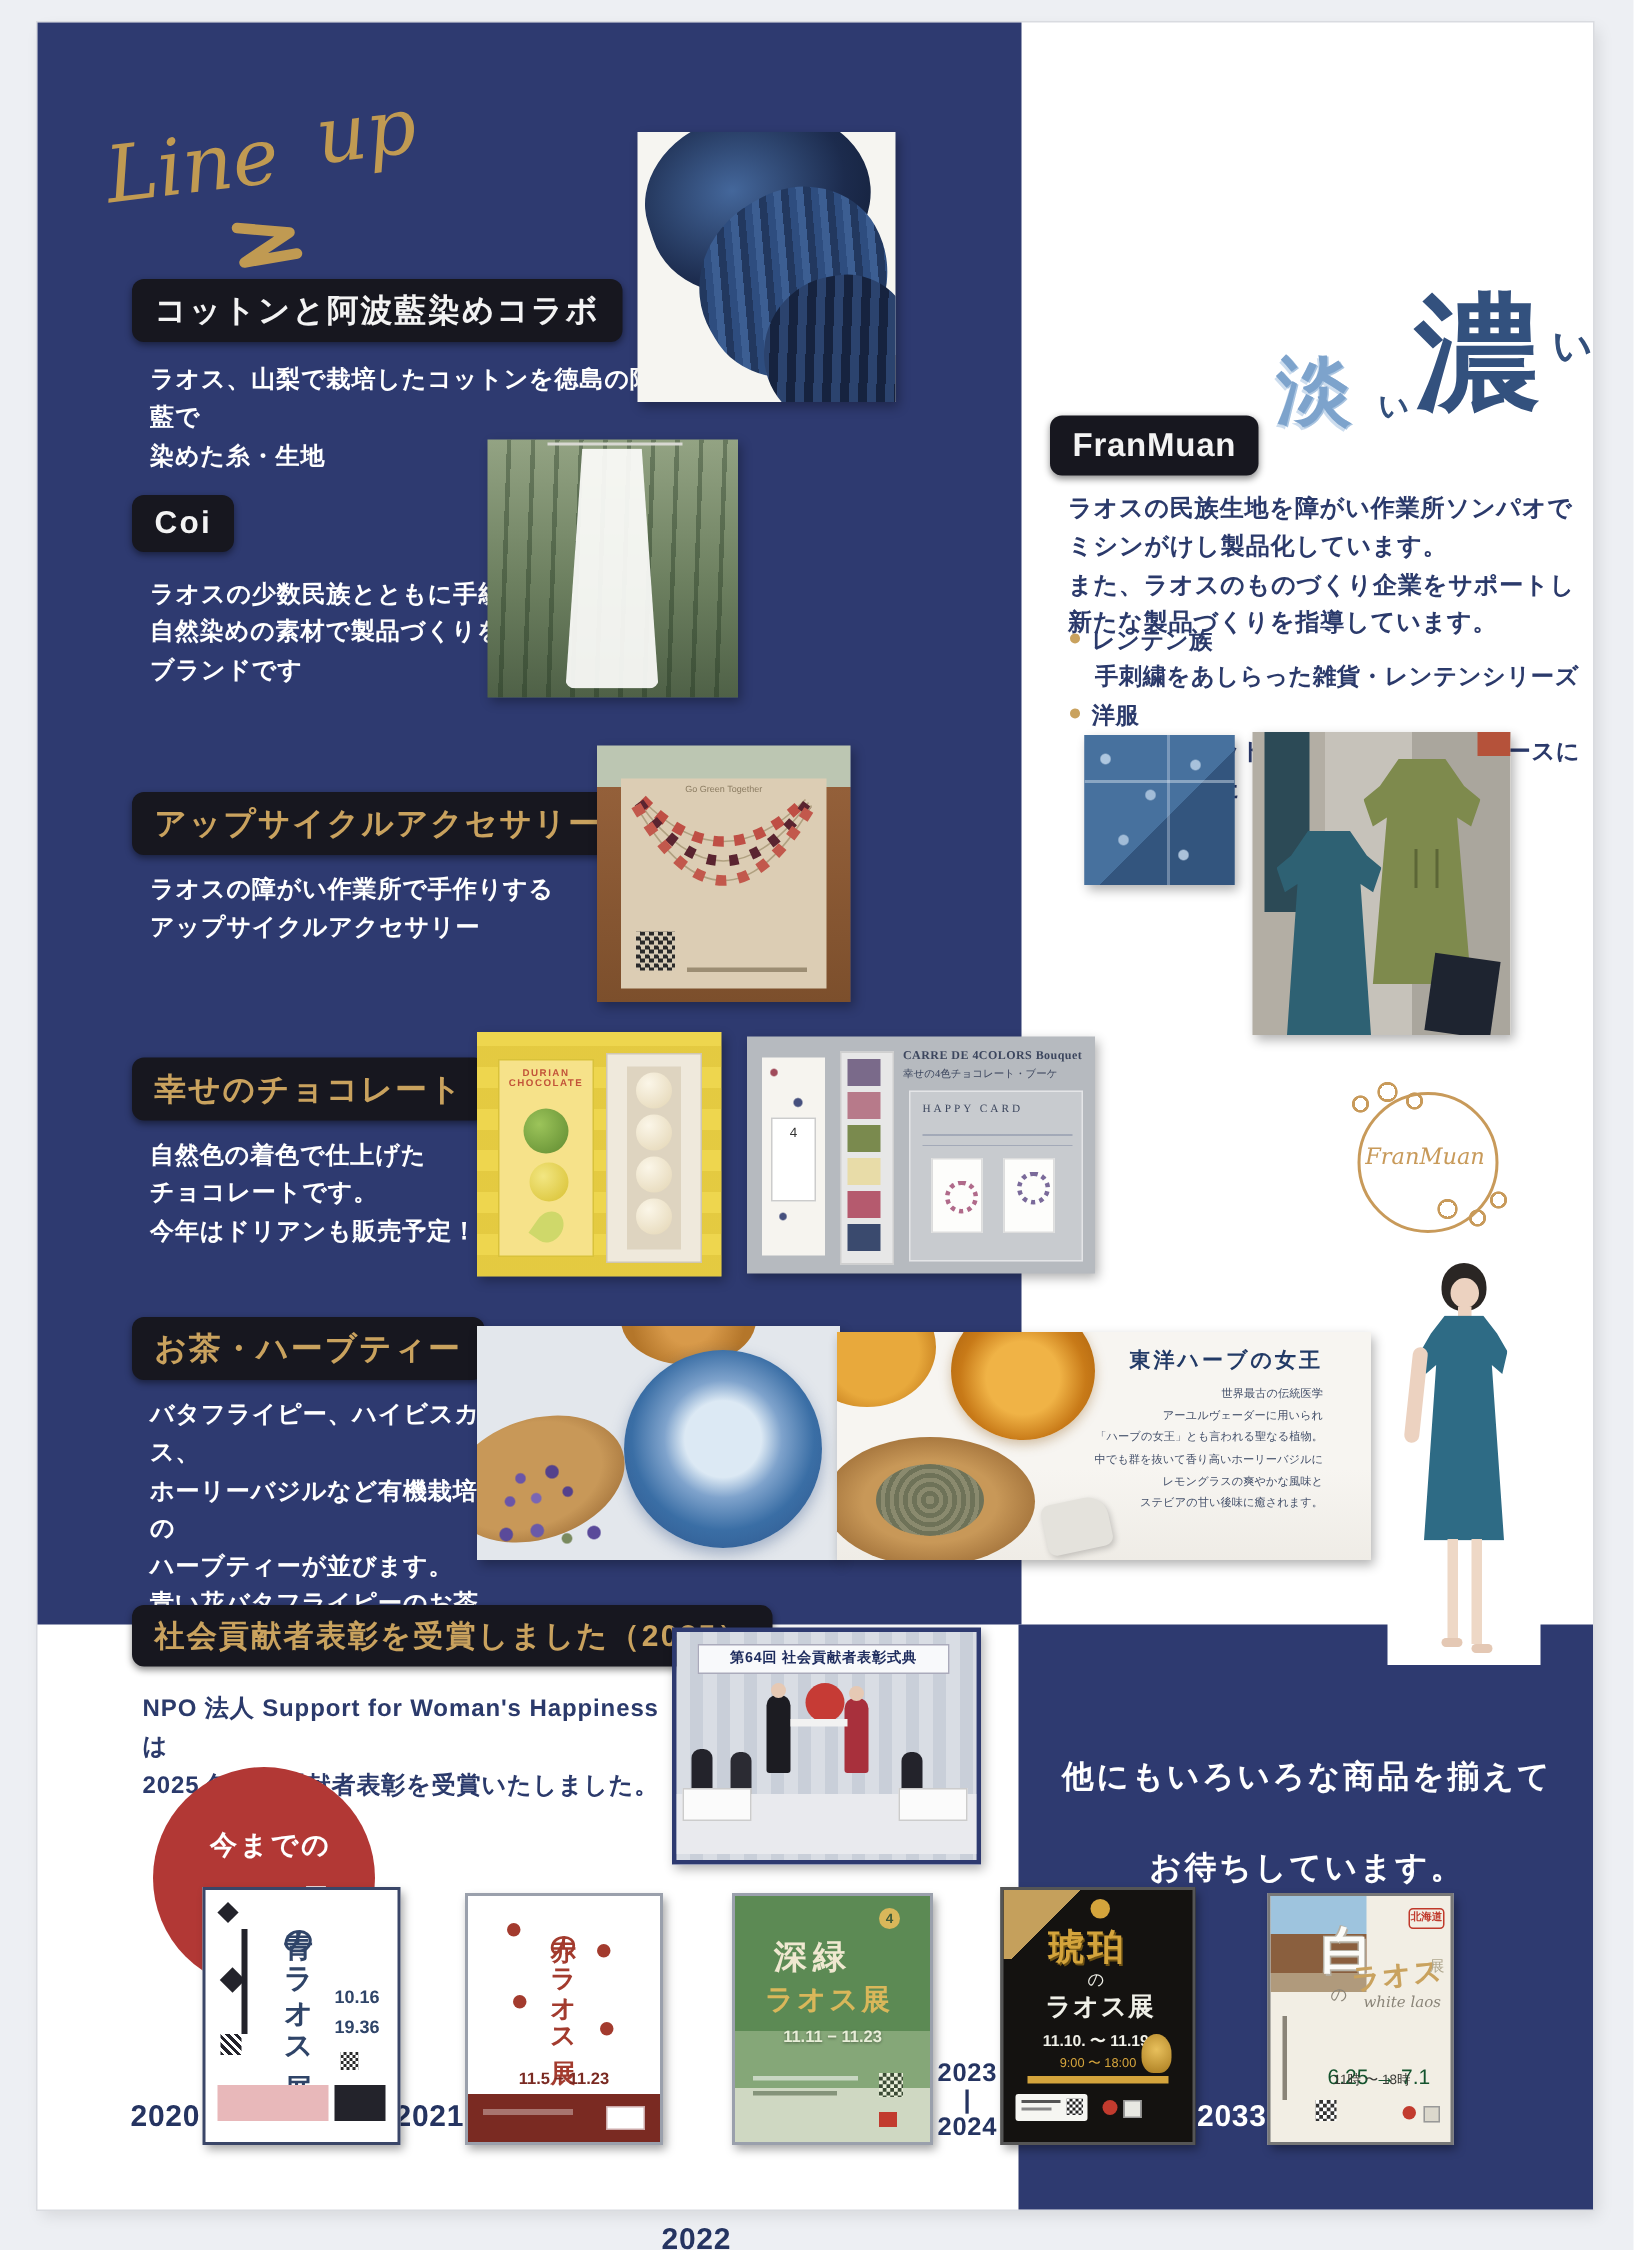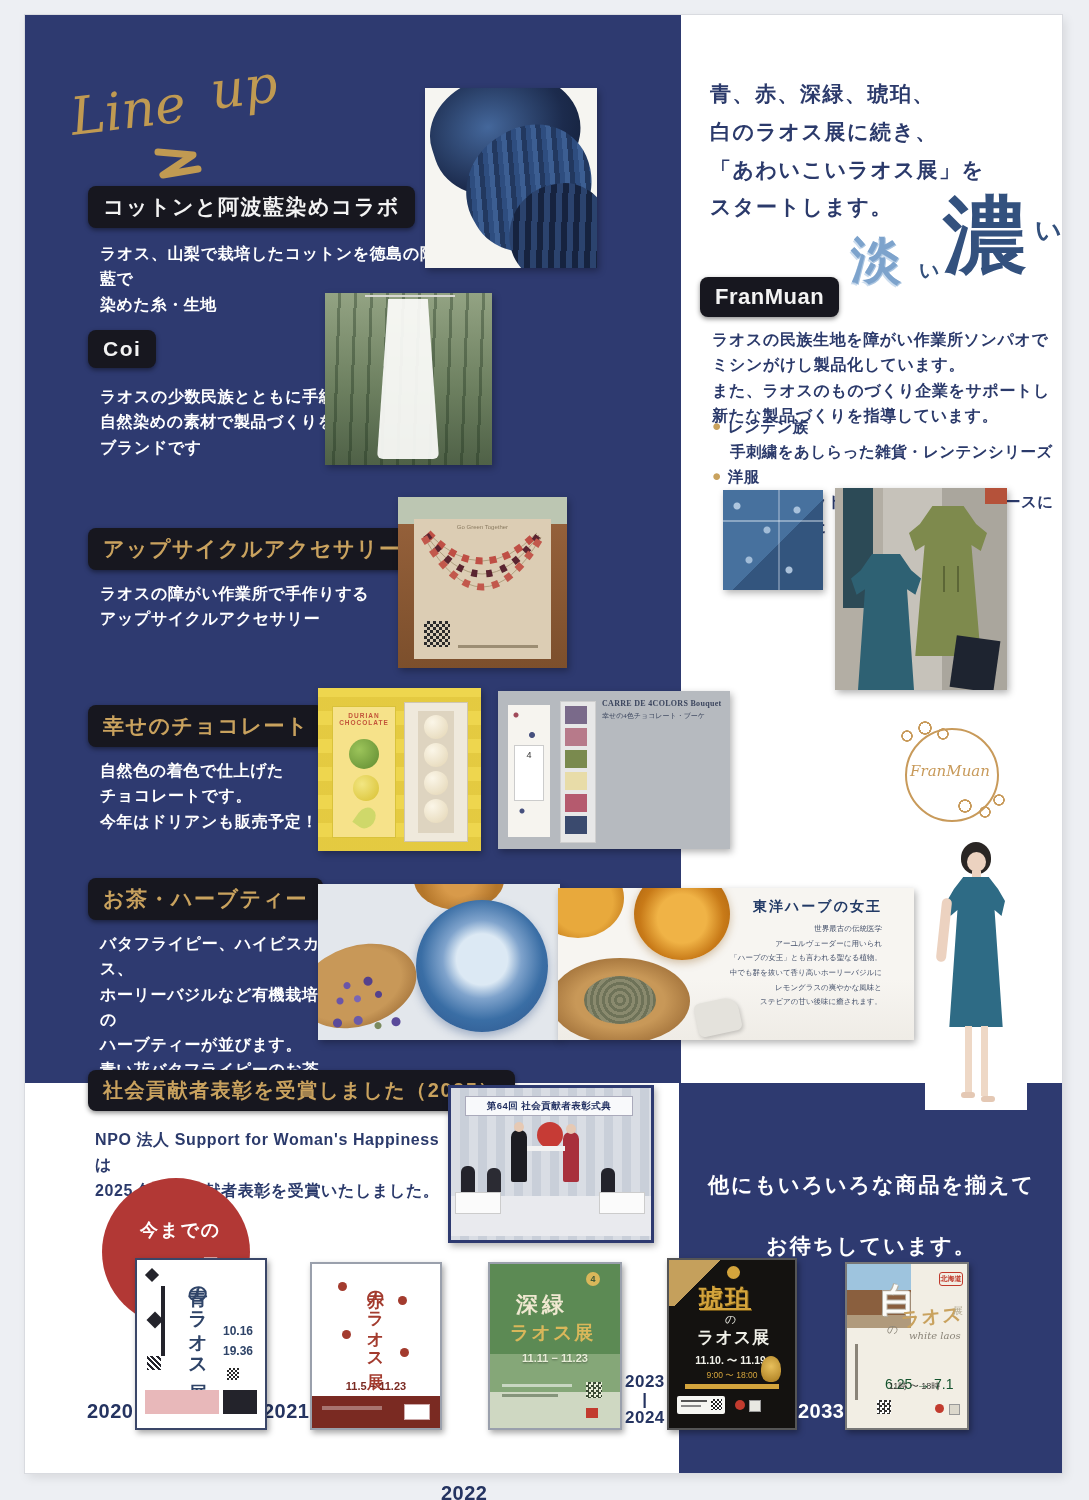--- a/index.html
+++ b/index.html
@@ -117,20 +117,30 @@
       <div class="abs" style="left:4px;top:4px;width:22px;height:18px;background:#7a6a8a;"></div>
       <div class="abs" style="left:4px;top:26px;width:22px;height:18px;background:#b77a8a;"></div>
       <div class="abs" style="left:4px;top:48px;width:22px;height:18px;background:#7a8a4e;"></div>
       <div class="abs" style="left:4px;top:70px;width:22px;height:18px;background:#e8dca8;"></div>
       <div class="abs" style="left:4px;top:92px;width:22px;height:18px;background:#b55a6e;"></div>
       <div class="abs" style="left:4px;top:114px;width:22px;height:18px;background:#3a4a6e;"></div>
     </div>
     <div class="abs" style="left:104px;top:8px;width:122px;height:144px;font-family:Liberation Serif, serif;">
       <div style="font-size:8px;color:#3c465e;font-weight:bold;letter-spacing:.3px;">CARRE DE 4COLORS Bouquet</div>
       <div style="font-size:7px;color:#3c465e;margin-top:3px;">幸せの4色チョコレート・ブーケ</div>
+      <div class="abs" style="left:4px;top:28px;width:114px;height:112px;background:rgba(255,255,255,.25);border:1px solid rgba(255,255,255,.5);">
+        <div style="font-size:7.5px;color:#3c465e;letter-spacing:2px;margin:6px 0 0 8px;">HAPPY CARD</div>
+        <div class="abs" style="left:8px;top:22px;width:100px;height:14px;background:repeating-linear-gradient(0deg,#8a93a8 0 1px,transparent 1px 7px);opacity:.6;"></div>
+        <div class="abs" style="left:14px;top:44px;width:32px;height:48px;background:#fdfdfb;border:1px solid #ddd;">
+          <div class="abs" style="left:8px;top:14px;width:16px;height:16px;border-radius:50%;border:3px dotted #b06a8a;"></div>
+        </div>
+        <div class="abs" style="left:62px;top:44px;width:32px;height:48px;background:#fdfdfb;border:1px solid #ddd;">
+          <div class="abs" style="left:8px;top:8px;width:16px;height:16px;border-radius:50%;border:3px dotted #7a6a9a;"></div>
+        </div>
+      </div>
     </div>
   </div>
 
   <div class="hdr gold" style="left:63px;top:863px;">お茶・ハーブティー</div>
   <div class="body-text" style="left:75px;top:916px;width:230px;">バタフライピー、ハイビスカス、
 ホーリーバジルなど有機栽培の
 ハーブティーが並びます。
 青い花バタフライピーのお茶は
 レモンやライムを絞ると
 色が赤く変わります。</div>
@@ -174,24 +184,20 @@
     <div class="abs" style="left:115px;top:36px;width:10px;height:10px;border-radius:50%;background:#e6c9b4;"></div>
     <div class="abs" style="left:76px;top:58px;width:38px;height:5px;background:#f2f2f2;"></div>
     <div class="abs" style="left:10px;top:78px;width:14px;height:30px;background:#23232b;border-radius:6px 6px 0 0;"></div>
     <div class="abs" style="left:36px;top:80px;width:14px;height:28px;background:#2b2b33;border-radius:6px 6px 0 0;"></div>
     <div class="abs" style="left:150px;top:80px;width:14px;height:28px;background:#23232b;border-radius:6px 6px 0 0;"></div>
     <div class="abs" style="left:0;top:108px;width:100%;height:40px;background:#e9eaee;"></div>
     <div class="abs" style="left:4px;top:104px;width:44px;height:20px;background:#fbfbfb;border:1px solid #ccc;"></div>
     <div class="abs" style="left:148px;top:104px;width:44px;height:20px;background:#fbfbfb;border:1px solid #ccc;"></div>
   </div>
 
-  <div class="body-text body-navy" style="left:685px;top:60px;width:345px;font-size:21px;font-weight:bold;line-height:1.8;letter-spacing:1.5px;">青、赤、深緑、琥珀、
-白のラオス展に続き、
-「あわいこいラオス展」を
-スタートします。</div>
 
   <div class="abs" style="left:808px;top:168px;width:240px;height:120px;">
     <span class="abs" style="left:18px;top:44px;font-size:50px;font-weight:bold;color:#7da3cc;text-shadow:1px 1px 0 #a9c4e0,-1px 2px 0 #cdddee;">淡</span>
     <span class="abs" style="left:86px;top:74px;font-size:20px;font-weight:bold;color:#33507c;">い</span>
     <span class="abs" style="left:110px;top:-4px;font-size:84px;font-weight:bold;color:#33517e;">濃</span>
     <span class="abs" style="left:202px;top:30px;font-size:26px;font-weight:bold;color:#33507c;">い</span>
   </div>
 
   <div class="hdr" style="left:675px;top:262px;font-size:22px;letter-spacing:.5px;">FranMuan</div>
   <div class="body-text body-navy" style="left:687px;top:312px;width:350px;font-size:16px;">ラオスの民族生地を障がい作業所ソンパオで
@@ -290,21 +296,21 @@
     <div class="abs" style="left:12px;top:120px;width:70px;height:3px;background:rgba(255,255,255,.55);"></div>
     <div class="abs" style="left:12px;top:130px;width:56px;height:3px;background:rgba(60,80,50,.5);"></div>
     <div class="abs" style="left:96px;top:118px;width:16px;height:16px;background:repeating-conic-gradient(#3a4a34 0 25%,#e8eed8 0 50%) 0 0/5px 5px;"></div>
     <div class="abs" style="left:96px;top:144px;width:12px;height:10px;background:#c23b2e;"></div>
   </div>
   <div class="year-label" style="left:416px;top:1467px;">2022</div>
 
   <div class="poster" style="left:642px;top:1243px;width:126px;height:168px;background:#141210;border-color:#555;z-index:2;">
     <div class="abs" style="left:0;top:0;width:100%;height:46px;background:linear-gradient(135deg,#c5a05c 0 30%,transparent 30%);"></div>
     <div class="abs" style="left:58px;top:6px;width:13px;height:13px;border-radius:50%;background:#d4a43c;"></div>
-    <div class="abs" style="left:30px;top:22px;font-size:24px;font-weight:bold;color:#d4a43c;letter-spacing:2px;text-shadow:1px 1px 0 #6e5214;text-decoration:underline;">琥珀</div>
+    <div class="abs" style="left:30px;top:22px;font-size:24px;font-weight:bold;color:#d4a43c;letter-spacing:2px;text-shadow:1px 1px 0 #6e5214;">琥珀</div>
     <div class="abs" style="left:56px;top:52px;font-size:11px;color:#f0f0e8;">の</div>
     <div class="abs" style="left:28px;top:66px;font-size:17px;font-weight:bold;color:#f0f0e8;letter-spacing:1px;">ラオス展</div>
     <div class="abs center" style="left:0;top:94px;width:100%;font-size:10.5px;font-weight:bold;color:#f0f0e8;">11.10. 〜 11.19.</div>
     <div class="abs center" style="left:0;top:110px;width:100%;font-size:8.5px;color:#d4a43c;">9:00 〜 18:00</div>
     <div class="abs" style="left:16px;top:124px;width:94px;height:5px;background:#d4a43c;"></div>
     <div class="abs" style="left:92px;top:96px;width:20px;height:26px;border-radius:50% 50% 40% 40%;background:radial-gradient(circle at 50% 40%,#e8c05c,#a87a1e);"></div>
     <div class="abs" style="left:8px;top:136px;width:48px;height:18px;background:#f6f6f2;border-radius:2px;">
       <div class="abs" style="left:4px;top:4px;width:26px;height:2px;background:#555;"></div>
       <div class="abs" style="left:4px;top:9px;width:20px;height:2px;background:#888;"></div>
       <div class="abs" style="left:34px;top:3px;width:11px;height:11px;background:repeating-conic-gradient(#222 0 25%,#fff 0 50%) 0 0/4px 4px;"></div>

